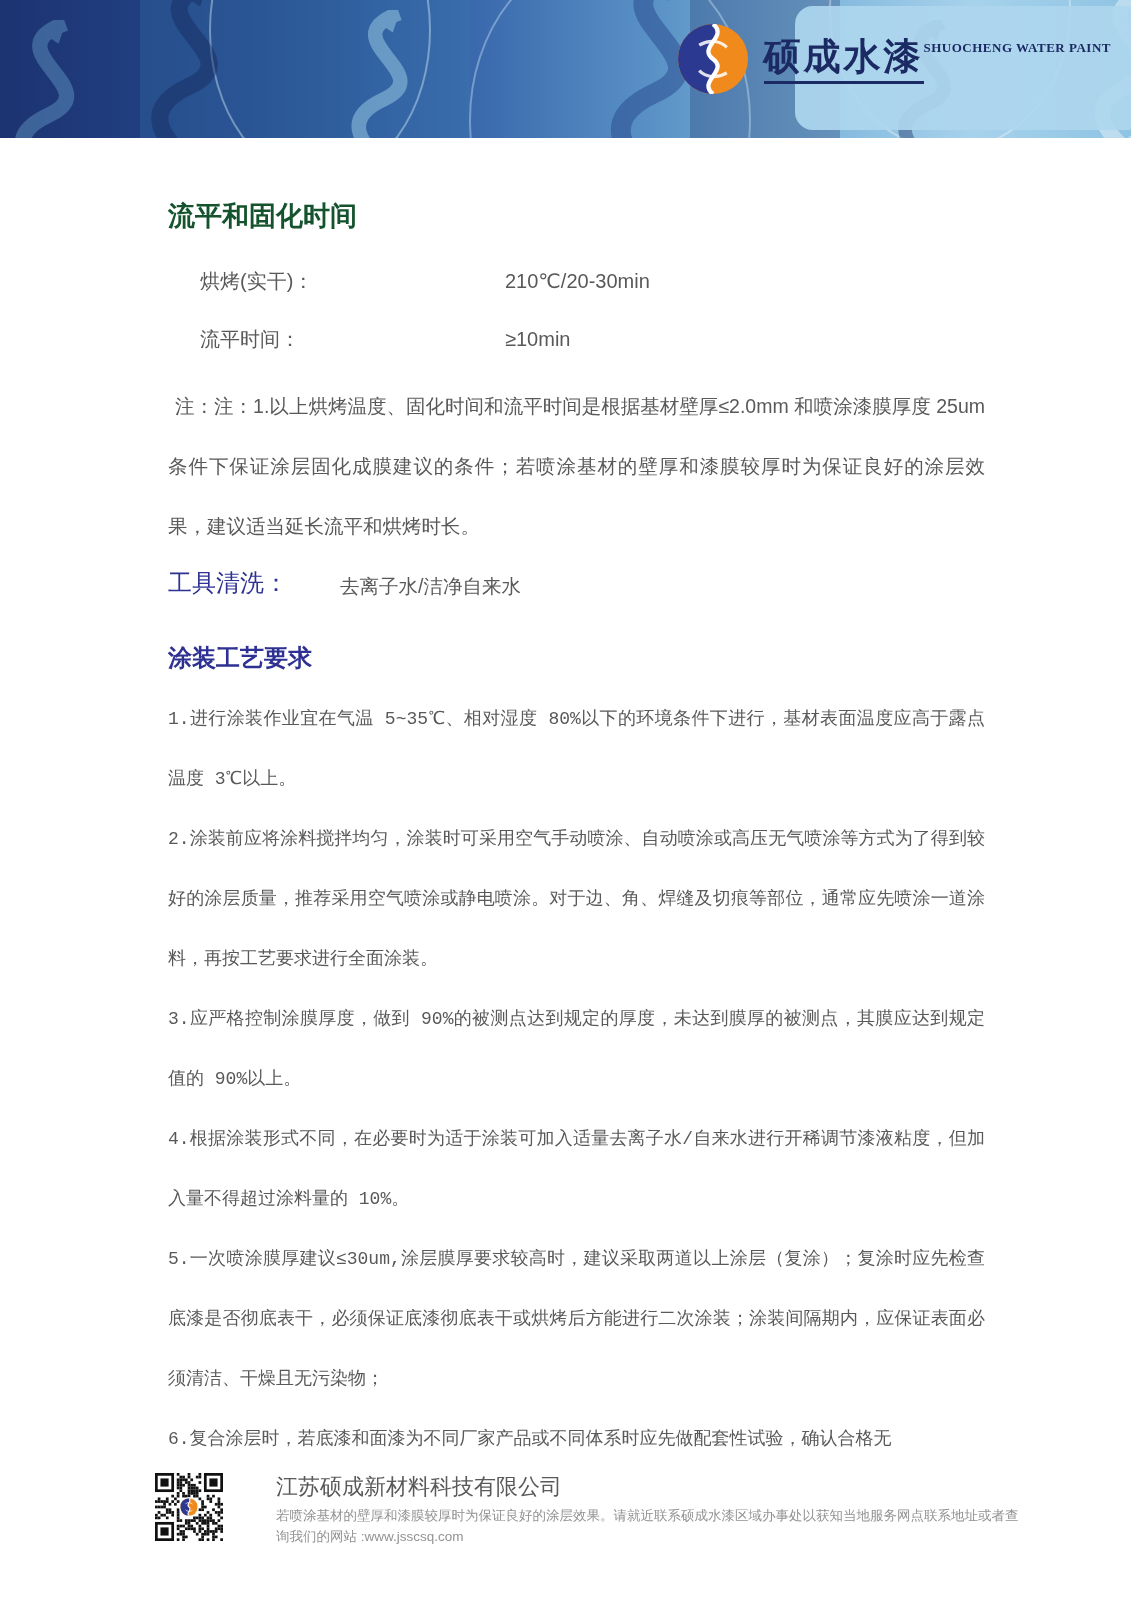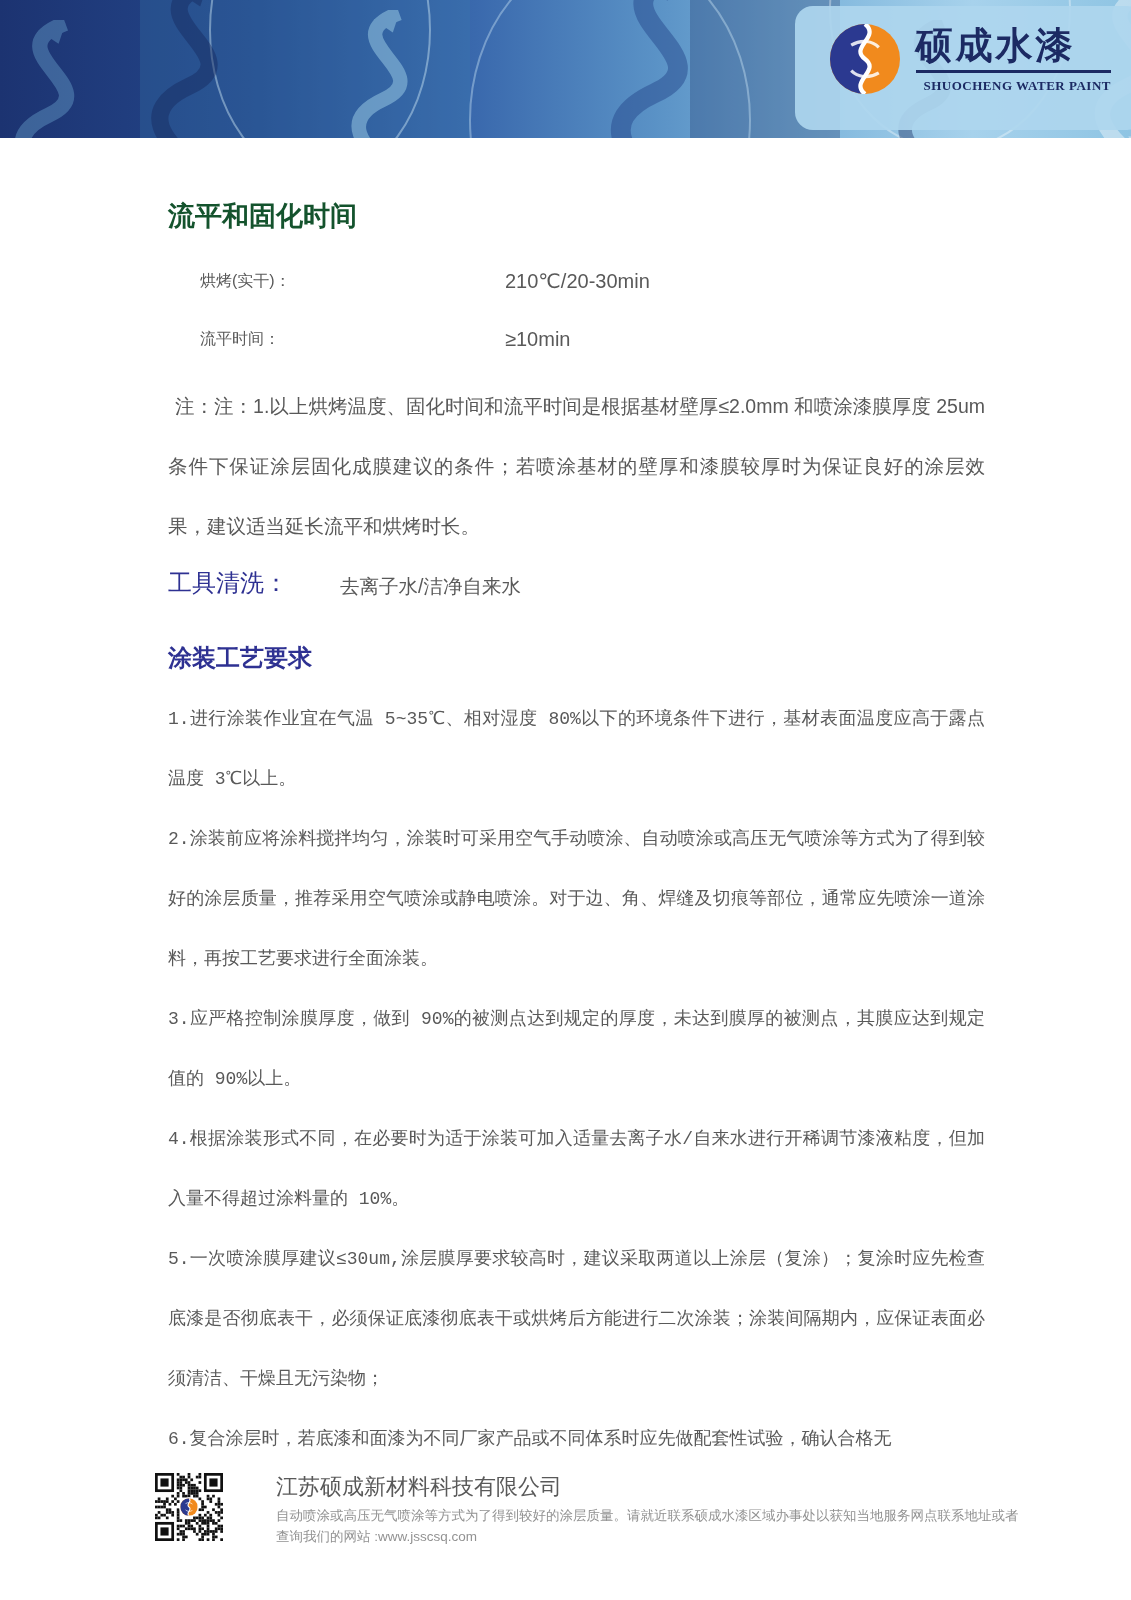--- a/index.html
+++ b/index.html
@@ -15,37 +15,37 @@
     position:relative; height:138px; overflow:hidden;
     background:linear-gradient(90deg,#1c3371 0%,#24478b 22%,#3a69ad 42%,#5a92c6 58%,#7fb6dc 72%,#a7d2ec 86%,#8ec4e3 100%);
   }
   .header svg.deco { position:absolute; left:0; top:0; }
   .logo-panel {
     position:absolute; right:-14px; top:6px; width:350px; height:124px;
     background:#aed6ee; border-radius:18px; opacity:.92;
   }
   .brand { position:absolute; right:20px; top:24px; display:flex; align-items:center; }
   .brand-emblem { width:70px; height:70px; margin-right:16px; }
-  .brand-text { display:flex; flex-direction:column; }
+  .brand-text { display:flex; flex-direction:row;text-align:center; }
   .brand-cn {
     font-family:"Liberation Serif","DejaVu Serif",serif; font-weight:bold;
     font-size:37px; letter-spacing:3px; color:#1c2a63; line-height:44px;
     border-bottom:3px solid #1c2a63; padding-bottom:2px;
   }
   .brand-en {
     font-family:"Liberation Serif","DejaVu Serif",serif; font-weight:bold;
-    font-size:13px; letter-spacing:.5px; color:#1c2a63; margin-top:5px;margin-left:8px;
+    font-size:13px; letter-spacing:.5px; color:#1c2a63; margin-top:5px;
   }
 
   
   .content { position:absolute; left:168px; top:196px; width:817px; }
   .section-title { color:#14532d; font-size:27px; font-weight:bold; line-height:40px; }
   .spec-rows { margin-top:32px; }
   .spec-row { display:flex; height:58px; line-height:26px; }
-  .spec-label { width:337px; padding-left:32px; color:#595959; font-size:16px; }
+  .spec-label { width:337px; padding-left:32px; color:#595959; font-size:20px; }
   .spec-value { color:#595959; font-size:20px; }
   .note {
     color:#595959; font-size:19.5px; line-height:60px;
     text-align:justify; text-indent:7px; margin-top:-8px;
   }
   .tool-row { position:relative; margin-top:10px; height:36px; }
   .tool-title { color:#2e3192; font-size:24px; font-weight:normal; line-height:34px; }
   .tool-value { position:absolute; left:172px; top:7px; color:#595959; font-size:19.5px; }
   .process-title { margin-top:39px; color:#2e3192; font-size:24px; font-weight:bold; line-height:34px; }
   .process-list { margin-top:14px; }
@@ -340,17 +340,17 @@
         <rect x="2" y="2" width="3" height="3" fill="#111"></rect>
         <rect x="18.5" y="0.5" width="6" height="6" fill="none" stroke="#111" stroke-width="1"></rect>
         <rect x="20" y="2" width="3" height="3" fill="#111"></rect>
         <rect x="0.5" y="18.5" width="6" height="6" fill="none" stroke="#111" stroke-width="1"></rect>
         <rect x="2" y="20" width="3" height="3" fill="#111"></rect>
         <circle cx="12.5" cy="12.5" r="3.6" fill="#fff"></circle>
         <use href="#emblem" x="9.3" y="9.3" width="6.4" height="6.4"></use>
       </svg>
     <div class="footer-text">
       <div class="company-name">江苏硕成新材料科技有限公司</div>
-      <div class="footer-note">自动喷涂或高压无气喷涂等方式为了得到较好的涂层质量。请就近联系硕成水漆区域办事处以获知当地服务网点联系地址或者查询我们的网站 :www.jsscsq.com</div>
+      <div class="footer-note">若喷涂基材的壁厚和漆膜较厚时为保证良好的涂层效果。请就近联系硕成水漆区域办事处以获知当地服务网点联系地址或者查询我们的网站 :www.jsscsq.com</div>
     </div>
   </div>
 
 </div>
 
 </body></html>

